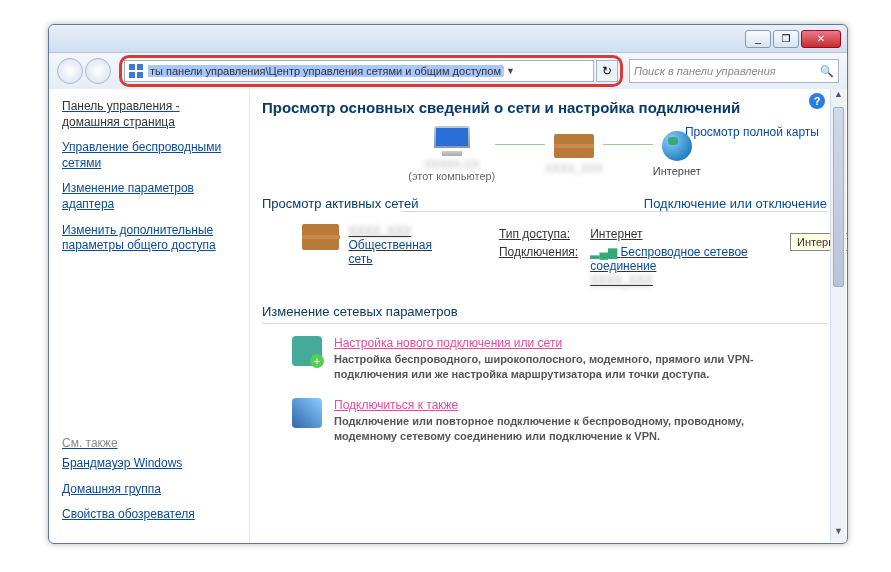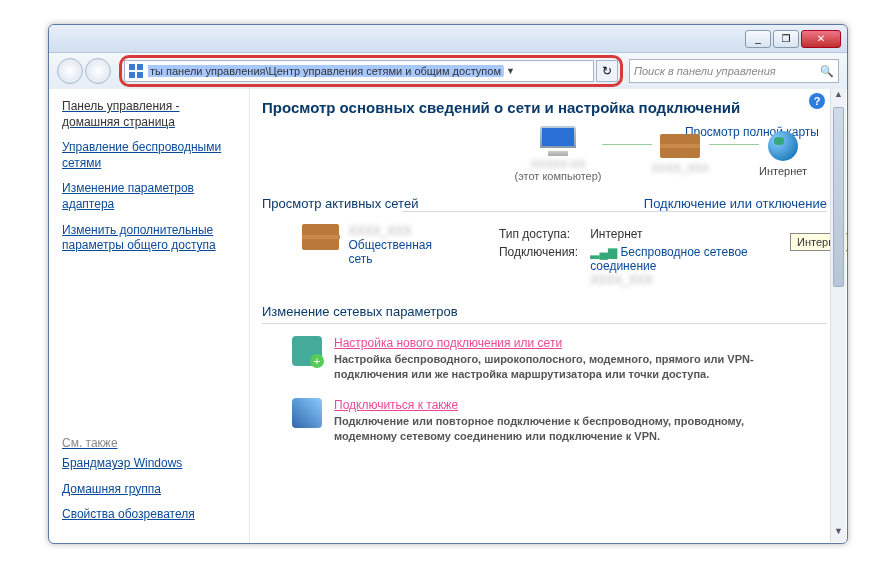--- a/index.html
+++ b/index.html
@@ -64,40 +64,40 @@
 .content {
   flex: 1; padding: 10px 20px 0 12px; font-size: 12px; color: #333; position: relative; overflow: hidden;
   border-left: 1px solid #e5e9f0;
 }
 .content::-webkit-scrollbar { width: 16px; }
 
 .help { position: absolute; top: 4px; right: 22px; width: 16px; height: 16px; border-radius: 50%; background: #2b7de0; color: #fff; font-size: 11px; text-align: center; line-height: 16px; font-weight: bold; }
 
 h1 { font-size: 15px; font-weight: 700; color: #0a3a6a; margin-bottom: 10px; }
 
-.netmap { display: flex; align-items: center; justify-content: flex-end; padding: 0 20px 8px 40px; }
+.netmap { display: flex; align-items: center; justify-content: center; padding: 0 20px 8px 40px; }
 .netmap .entity { text-align: center; font-size: 11px; color: #444; }
 .netmap .entity .sub { color: #666; }
 .netmap .link-line { width: 50px; border-top: 1px solid #9c9; margin-bottom: 20px; }
 .maplink { color: #0a4a9a; font-size: 12px; position: absolute; right: 28px; top: 36px; cursor: pointer; }
 
 .pc-icon { width: 36px; height: 30px; margin: 0 auto 2px; background:
   linear-gradient(#bcd, #89a) top/36px 22px no-repeat,
   linear-gradient(#ccc,#aaa) bottom/20px 5px no-repeat; border-radius: 3px; position: relative; }
 .pc-icon::after { content:""; position:absolute; top:2px; left:2px; width:32px; height:18px; background:#2a6fd6; }
 .bench-icon { width: 40px; height: 24px; margin: 0 auto 4px; background: #b8793a; border-radius: 2px; position: relative; }
 .bench-icon::before { content:""; position:absolute; top:10px; left:0; width:40px; height:4px; background:#c8894a; }
 .globe-icon { width: 30px; height: 30px; margin: 0 auto 4px; border-radius: 50%; background: radial-gradient(circle at 30% 30%, #8cf, #06a); position: relative; }
 .globe-icon::after { content:""; position:absolute; top:6px; left:6px; width:10px; height:8px; background:#3a7; border-radius:40%; }
 
 .section-title { color: #0a3a6a; font-size: 13px; margin: 6px 0 4px; }
 .sep-line { border-top: 1px solid #d6dce6; margin-left: 140px; }
 .right-link { float: right; color: #0a4a9a; cursor: pointer; }
 
-.active-net { display: flex; padding: 8px 10px 8px 40px; gap: 42px; }
+.active-net { display: flex; padding: 8px 10px 8px 40px; gap: 42px; text-decoration: underline; }
 .active-net .left { display: flex; gap: 10px; }
 .active-net .bench-sm { width: 38px; height: 26px; background:#b8793a; border-radius:2px; position:relative; }
 .active-net .bench-sm::before { content:""; position:absolute; top:11px; left:0; width:38px; height:4px; background:#c8894a; }
 .nettable { font-size: 12px; }
 .nettable td { padding: 1px 10px 1px 0; vertical-align: top; }
 .nettable .lbl { color: #333; }
 .nettable .val { color: #333; }
 .linkc { color: #0a4a9a; cursor: pointer; }
 
 .tooltip { position: absolute; left: 540px; top: 144px; background: #ffffe1; border: 1px solid #888; padding: 2px 6px; font-size: 11px; }

